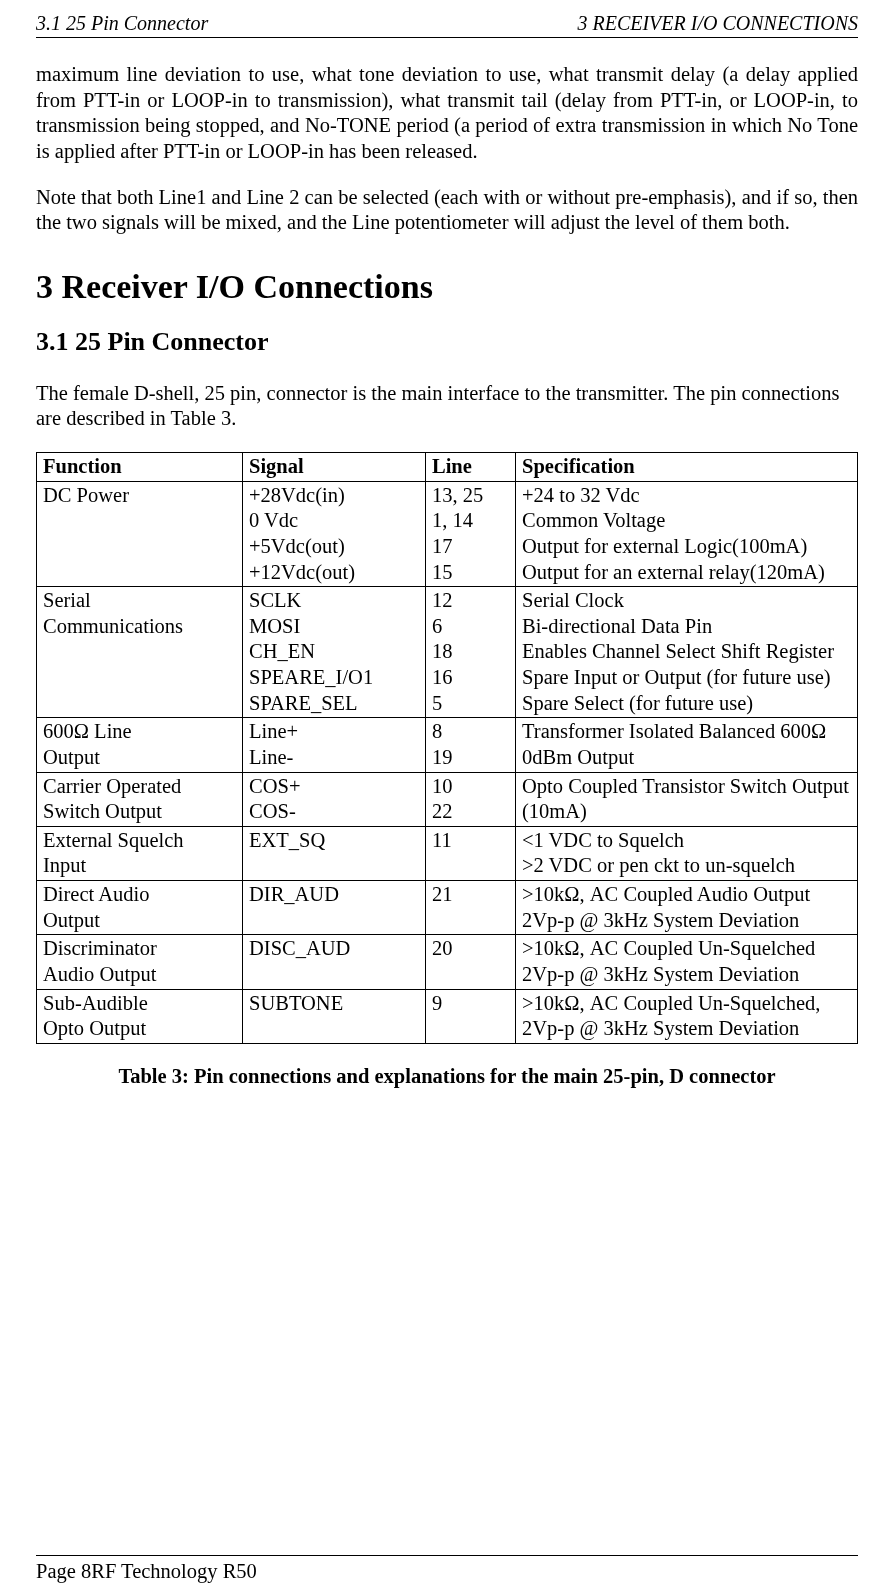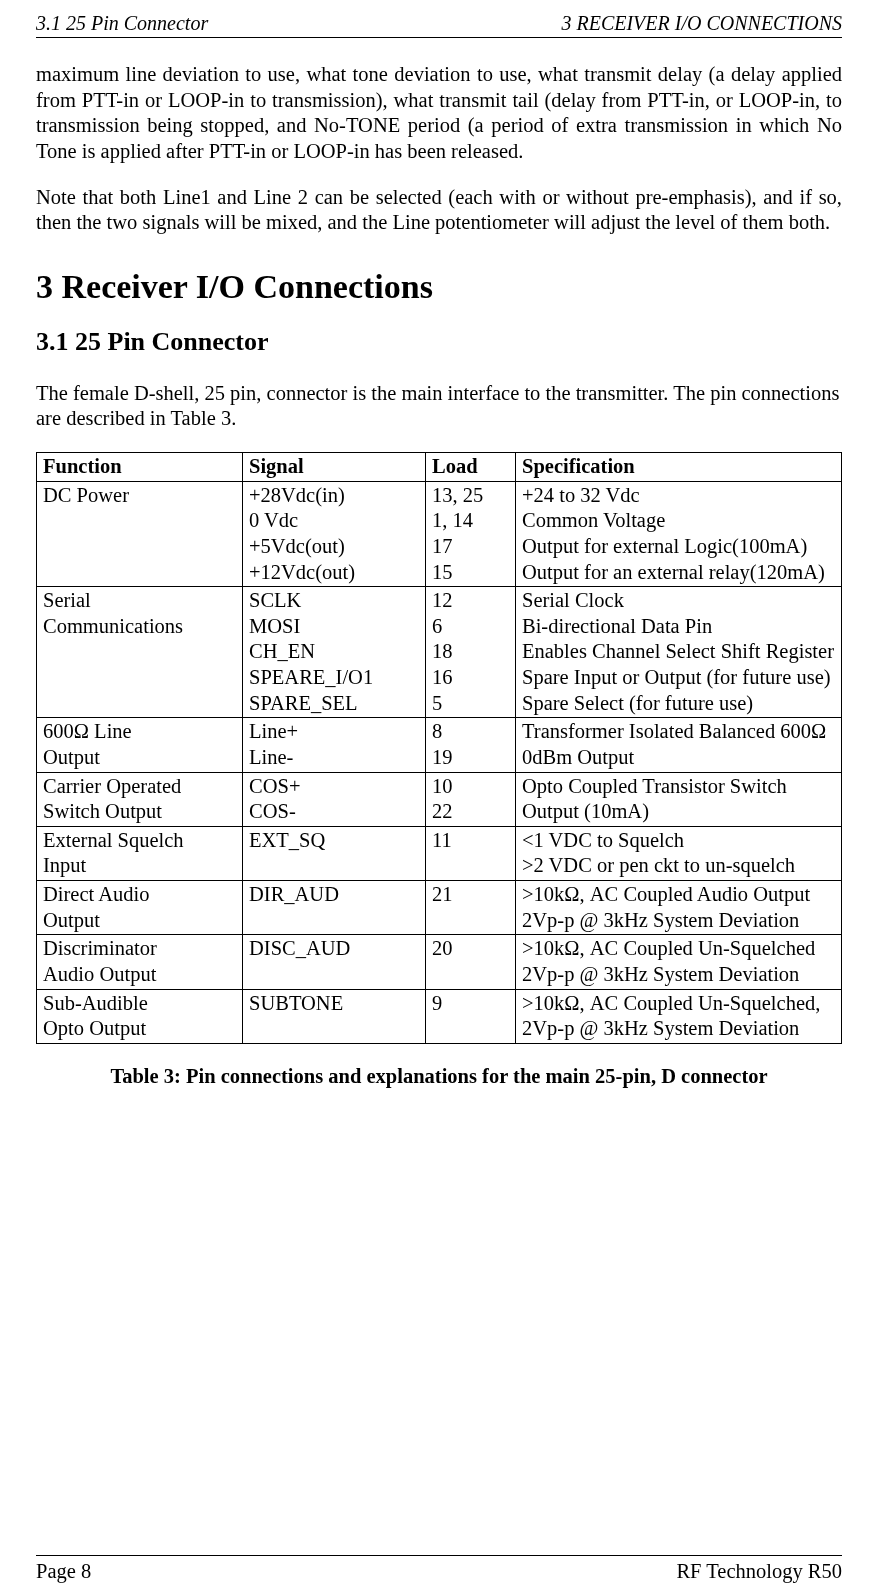--- a/index.html
+++ b/index.html
@@ -6,21 +6,21 @@
     margin: 0;
     padding: 0;
     font-family: "Times New Roman", Times, serif;
     background: #fff;
     color: #000;
   }
   .page {
     width: 894px;
     min-height: 1595px;
     margin: 0 auto;
-    padding: 12px 52px 12px 36px;
+    padding: 12px 36px 12px 36px;
     box-sizing: border-box;
     position: relative;
     display: flex;
     flex-direction: column;
   }
   .header-row {
     display: flex;
     justify-content: space-between;
     font-style: italic;
     font-size: 20px;
@@ -70,21 +70,21 @@
   .table-caption {
     text-align: center;
     font-weight: bold;
     font-size: 20.5px;
     margin-top: 20px;
   }
   .footer {
     border-top: 1.5px solid #000;
     padding-top: 4px;
     display: flex;
-    justify-content: space-between;
+    justify-content: flex-start;
     font-size: 20.5px;
     margin-top: auto;
   }
   .multiline span { display: block; }
 </style>
 </head>
 <body>
 
 <div class="page">
 
@@ -104,21 +104,21 @@
 
     <h2 class="subsection">3.1  25 Pin Connector</h2>
 
     <p class="para">The female D-shell, 25 pin, connector is the main interface to the transmitter. The pin connections are described in Table 3.</p>
 
     <table class="pin-table">
       <thead>
         <tr>
           <th class="col-function">Function</th>
           <th class="col-signal">Signal</th>
-          <th class="col-pins">Load</th>
+          <th class="col-pins">Line</th>
           <th class="col-spec">Specification</th>
         </tr>
       </thead>
       <tbody>
 
       <tr>
             <td class="multiline">
               <span>DC Power</span>
             </td>
             <td class="multiline">

